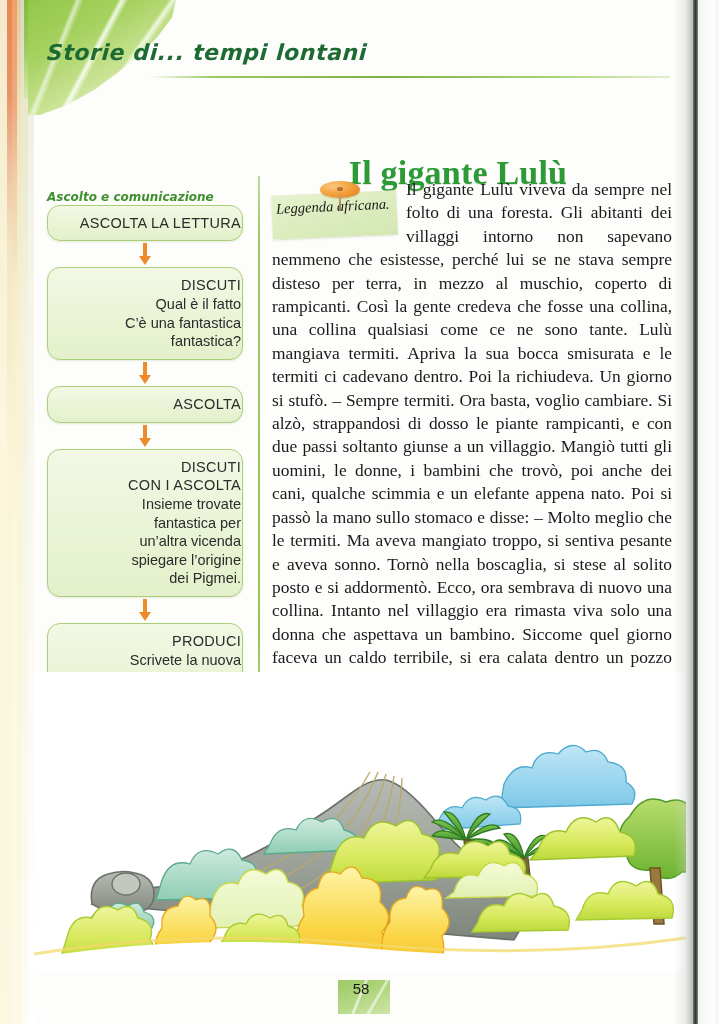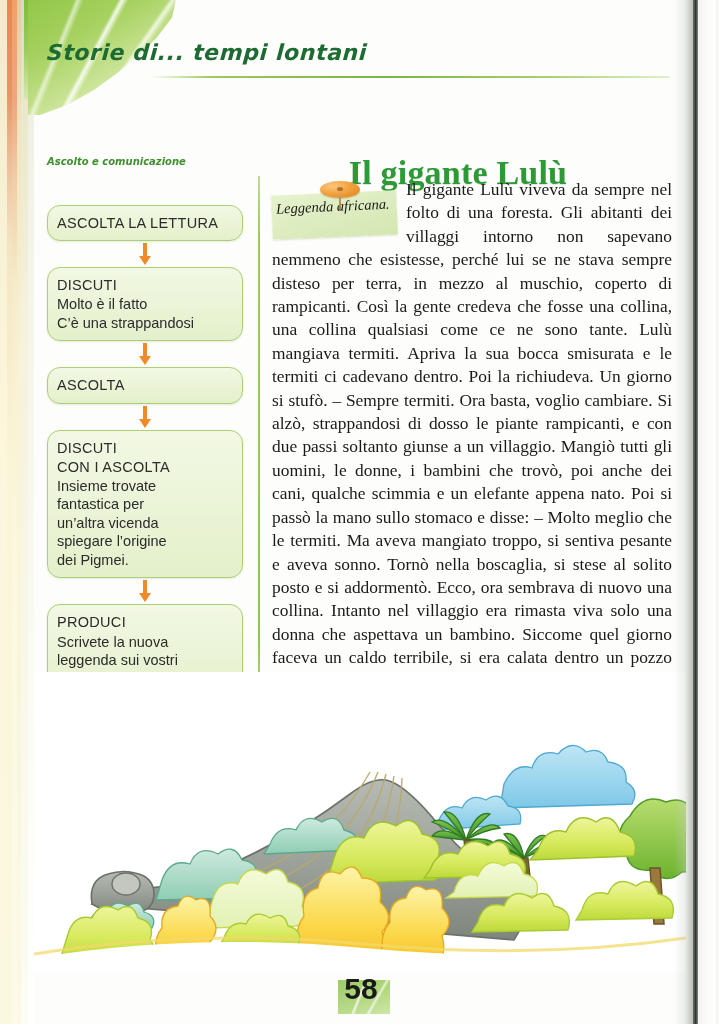--- a/index.html
+++ b/index.html
@@ -63,37 +63,37 @@
     position:absolute;left:248px;top:106px;width:420px;
     font-family:"Liberation Serif", serif;
     font-weight:bold;font-size:34px;color:#2c9a35;
     text-align:center;letter-spacing:.2px;
     text-shadow:0 1px 0 rgba(0,0,0,.10);
     margin-top:48px;
   }
 
   
   .section-label{
-    position:absolute;left:47px;top:156px;
+    position:absolute;left:47px;top:190px;
     font-family:"DejaVu Sans", sans-serif;
-    font-style:italic;font-weight:bold;font-size:10px;
+    font-style:italic;font-weight:bold;font-size:12px;
     color:#3f8f2f;white-space:nowrap;
   }
   .divider{
     position:absolute;left:258px;top:176px;width:2px;height:578px;
     background:linear-gradient(180deg,#bcdc9a 0%,#9acb63 10%,#8fc557 80%,#cfe6ae 100%);
   }
 
   .flow{position:absolute;left:47px;top:205px;width:196px;}
   .flow-box{
     border:1.6px solid #aacf74;
     border-radius:13px;
     background:linear-gradient(180deg,#f2f8e4 0%,#eaf4d6 55%,#e4f0cb 100%);
-    padding:8px 9px;
-    text-align:left;
+    padding:8px 1px;
+    text-align:right;
     box-sizing:border-box;
     box-shadow:0 1px 2px rgba(120,150,90,.18);
   }
   .flow-head{
     font-family:"Liberation Sans", sans-serif;
     font-size:14.5px;color:#2b2b2b;letter-spacing:.3px;line-height:1.25;
   }
   .flow-body{
     font-family:"Liberation Sans", sans-serif;
     font-size:14.5px;color:#2b2b2b;line-height:1.28;margin-top:1px;
@@ -172,22 +172,22 @@
     position:absolute;left:330px;bottom:10px;width:62px;height:46px;
   }
   .folio-swatch{
     position:absolute;left:8px;top:12px;width:52px;height:34px;
     background:
       linear-gradient(112deg,rgba(255,255,255,0) 0%,rgba(255,255,255,0) 40%,rgba(255,255,255,.8) 43%,rgba(255,255,255,0) 47%),
       linear-gradient(120deg,rgba(255,255,255,0) 0%,rgba(255,255,255,0) 66%,rgba(255,255,255,.7) 69%,rgba(255,255,255,0) 73%),
       linear-gradient(160deg,#9ccb62 0%,#b5d884 55%,#cde6a8 100%);
   }
   .folio-num{
-    position:absolute;left:0;top:4px;width:62px;text-align:center;
-    font-family:"Liberation Sans", sans-serif;font-weight:bold;font-size:30px;color:#1a1a1a;
+    position:absolute;left:0;top:12px;width:62px;text-align:center;
+    font-family:"Liberation Sans", sans-serif;font-weight:normal;font-size:15px;color:#1a1a1a;
   }
 
   
   .gutter{
     position:absolute;right:0;top:0;width:46px;height:100%;
   }
   .gutter .g1{position:absolute;right:26px;top:0;width:20px;height:100%;
     background:linear-gradient(90deg,rgba(255,255,255,0) 0%,rgba(200,205,200,.35) 55%,rgba(120,128,120,.55) 100%);}
   .gutter .g2{position:absolute;right:22px;top:0;width:5px;height:100%;
     background:linear-gradient(90deg,#6f756e 0%,#2e322d 55%,#8a8f88 100%);}
@@ -227,22 +227,23 @@
       <div class="flow-head">ASCOLTA LA LETTURA</div>
     </div>
     <div class="arrow">
         <div class="shaft"></div>
         <div class="head"></div>
       </div>
 
     <div class="flow-box">
       <div class="flow-head">DISCUTI</div>
       <div class="flow-body">
-        <span class="ln">Molto è il fatto</span>
-        <span class="ln">C’è una strappandosi</span>
+        <span class="ln">Qual è il fatto</span>
+        <span class="ln">C’è una fantastica</span>
+        <span class="ln">fantastica?</span>
       </div>
     </div>
     <div class="arrow">
         <div class="shaft"></div>
         <div class="head"></div>
       </div>
 
     <div class="flow-box">
       <div class="flow-head">ASCOLTA</div>
       <div class="flow-body">

